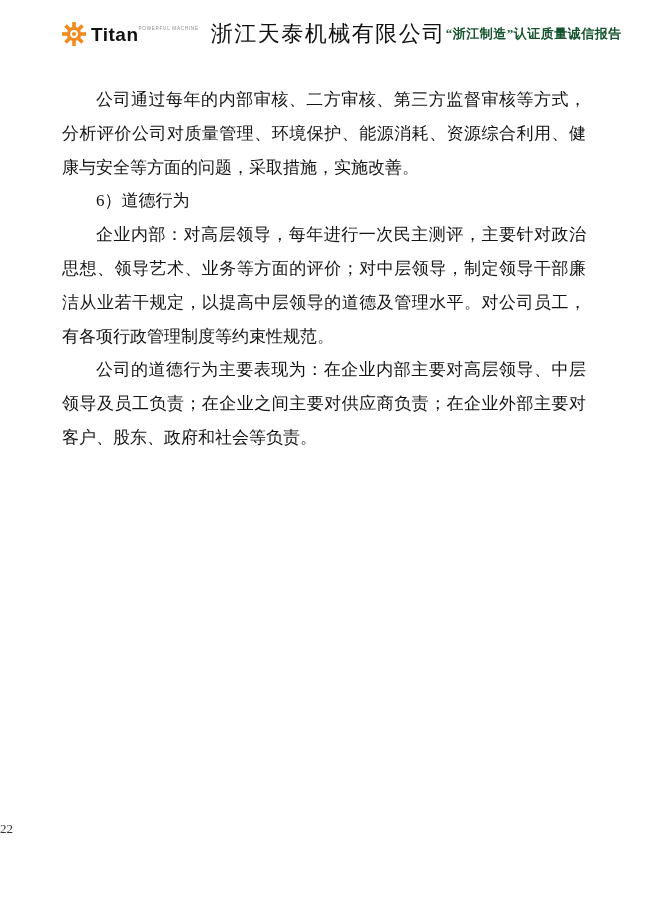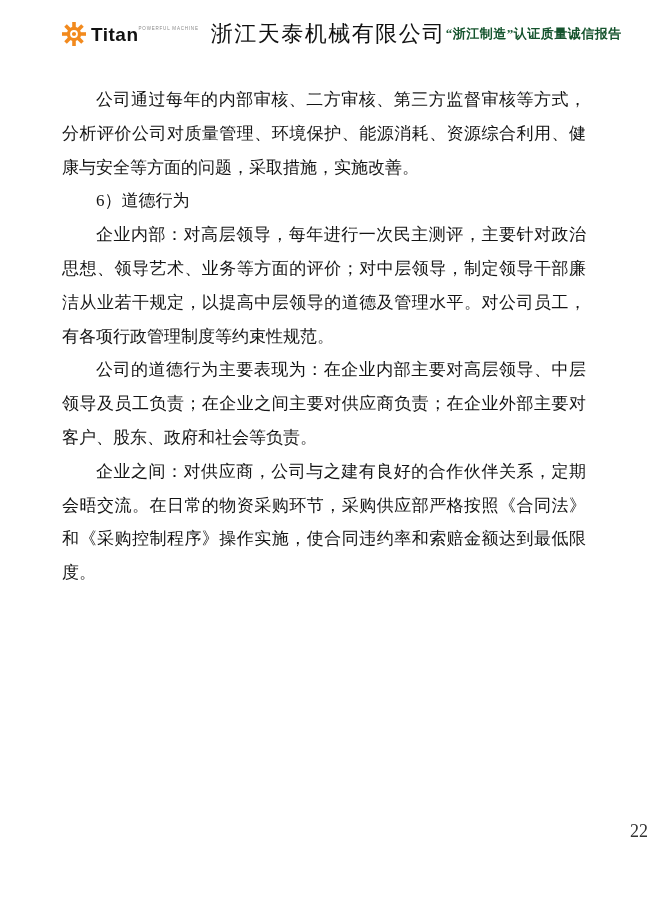--- a/index.html
+++ b/index.html
@@ -78,22 +78,22 @@
     text-align: justify;
     text-indent: 2em;
     color: #141414;
     word-break: break-all;
   }
   
   .page-number {
     position: absolute;
     top: 821px; left: 0;
     width: 100%;
-    text-align: right;
-    font-size: 18px;
+    text-align: left;
+    font-size: 13px;
     color: #333333;
   }
 </style>
 </head>
 <body>
 
 <div class="page">
 
   <div class="header">
     <div class="logo">
@@ -121,18 +121,17 @@
     </div>
     <div class="company-name">浙江天泰机械有限公司</div>
     <div class="report-title">“浙江制造”认证质量诚信报告</div>
   </div>
 
   <div class="content">
     <p>公司通过每年的内部审核、二方审核、第三方监督审核等方式，分析评价公司对质量管理、环境保护、能源消耗、资源综合利用、健康与安全等方面的问题，采取措施，实施改善。</p>
     <p>6）道德行为</p>
     <p>企业内部：对高层领导，每年进行一次民主测评，主要针对政治思想、领导艺术、业务等方面的评价；对中层领导，制定领导干部廉洁从业若干规定，以提高中层领导的道德及管理水平。对公司员工，有各项行政管理制度等约束性规范。</p>
     <p>公司的道德行为主要表现为：在企业内部主要对高层领导、中层领导及员工负责；在企业之间主要对供应商负责；在企业外部主要对客户、股东、政府和社会等负责。</p>
-    <p>企业之间：对供应商，公司与之建有良好的合作伙伴关系，定期会晤交流。在日常的物资采购环节，采购供应部严格按照《合同法》和《采购控制程序》操作实施，使合同违约率和索赔金额达到最低限度。</p>
   </div>
 
   <div class="page-number">22</div>
 
 </div>
 
 </body></html>

